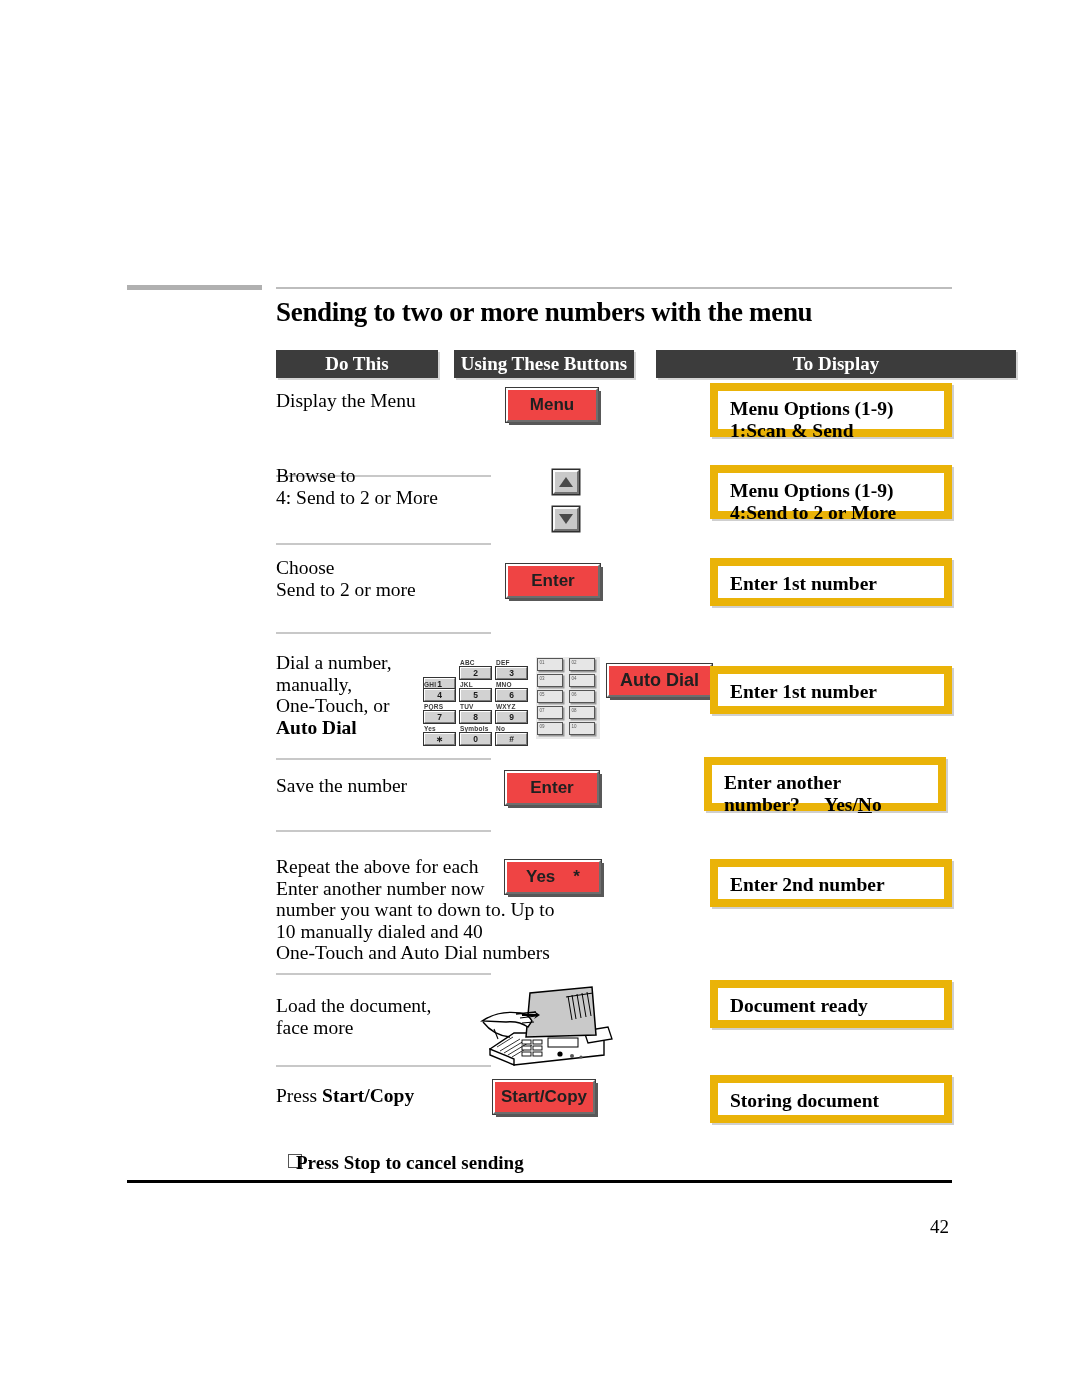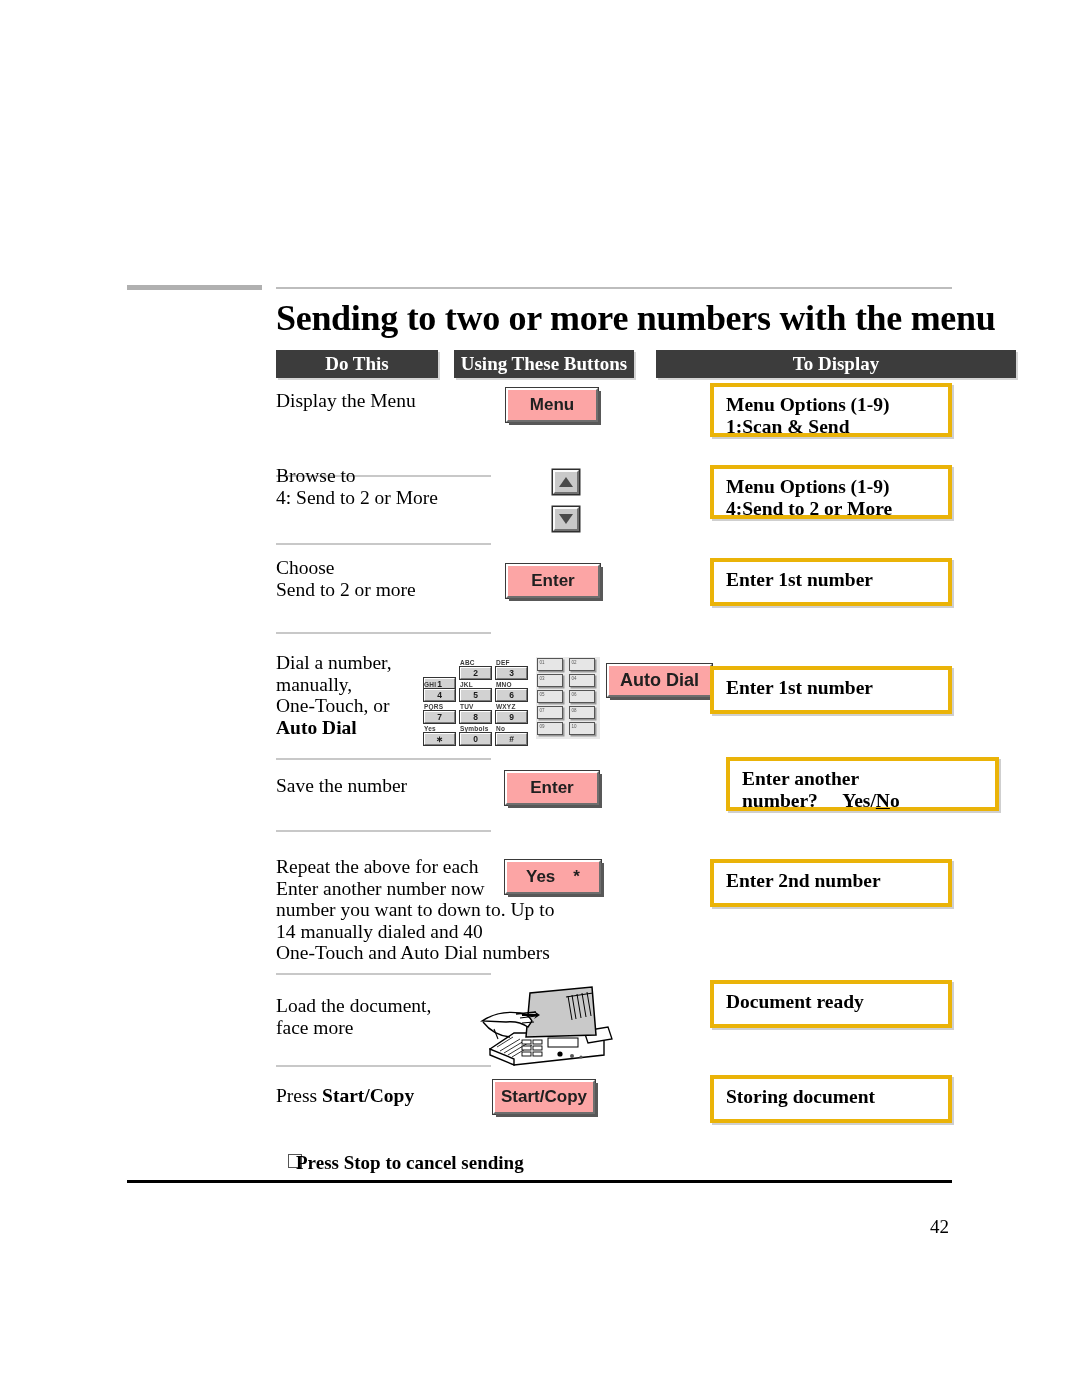--- a/index.html
+++ b/index.html
@@ -30,21 +30,21 @@
     background: #bdbdbd;
   }
 
   
   #page-title {
     position: absolute;
     left: 276px; top: 297px;
     width: 690px;
     font-family: "Liberation Serif", serif;
     font-weight: bold;
-    font-size: 36px;
+    font-size: 27px;
     letter-spacing: -0.3px;
     white-space: nowrap;
   }
 
   
   #proc-table {
     position: absolute;
     left: 276px; top: 350px;
     width: 690px;
   }
@@ -91,37 +91,37 @@
     position: absolute;
     left: 0px;
     width: 215px;
     height: 2px;
     background: #c8c8c8;
   }
 
   
   .display-box {
     position: absolute;
-    border: 4px solid #eab308;
+    border: 8px solid #eab308;
     background: #fff;
     box-sizing: border-box;
     font-family: "Liberation Serif", serif;
     font-weight: bold;
     font-size: 19.5px;
     line-height: 22px;
     padding: 7px 0 0 12px;
     box-shadow: 2px 2px 0 #cfcfcf;
   }
   .display-box .ln { display: block; white-space: nowrap; }
   .display-box u { text-decoration: underline; }
 
   
   .hw-btn {
     position: absolute;
-    background: #fca5a5;
+    background: #ef4444;
     border-top: 2px solid #ffffff;
     border-left: 2px solid #ffffff;
     border-right: 2px solid #6e6e6e;
     border-bottom: 2px solid #6e6e6e;
     box-sizing: border-box;
     font-family: "Liberation Sans", sans-serif;
     font-weight: bold;
     color: #202020;
     text-align: left;
     display: flex;
@@ -376,32 +376,32 @@
       <span class="ln">Enter 1st number</span>
     </div>
   </div>
 
   <div class="row" style="top:425px;">
     <div class="cell-do" style="top:0px;">
       <span class="ln">Save the number</span>
     </div>
     <div class="row-divider" style="top:55px;"></div>
     <div class="hw-btn" style="left:229px; top:-4px; width:94px; height:34px; font-size:17px;">Enter</div>
-    <div class="display-box" style="left:450px; top:-18px; width:273px; height:54px;">
+    <div class="display-box" style="left:428px; top:-18px; width:242px; height:54px;">
       <span class="ln">Enter another</span>
       <span class="ln">number?&nbsp;&nbsp;&nbsp;&nbsp;&nbsp;Yes/<u>N</u>o</span>
     </div>
   </div>
 
   <div class="row" style="top:500px;">
     <div class="cell-do" style="top:0px; width:300px;">
       <span class="ln" style="margin-top:6px;">Repeat the above for each</span>
       <span class="ln">Enter another number now</span>
       <span class="ln">number you want to down to.  Up to</span>
-      <span class="ln">14 manually dialed and 40</span>
+      <span class="ln">10 manually dialed and 40</span>
       <span class="ln">One-Touch and Auto Dial numbers</span>
     </div>
     <div class="row-divider" style="top:123px;"></div>
     <div class="hw-btn" style="left:229px; top:10px; width:96px; height:34px; font-size:17px; justify-content:space-around; padding:0 10px;">
       <span>Yes</span>
       <span>*</span>
     </div>
     <div class="display-box" style="left:434px; top:9px; width:242px; height:48px;">
       <span class="ln">Enter 2nd number</span>
     </div>

